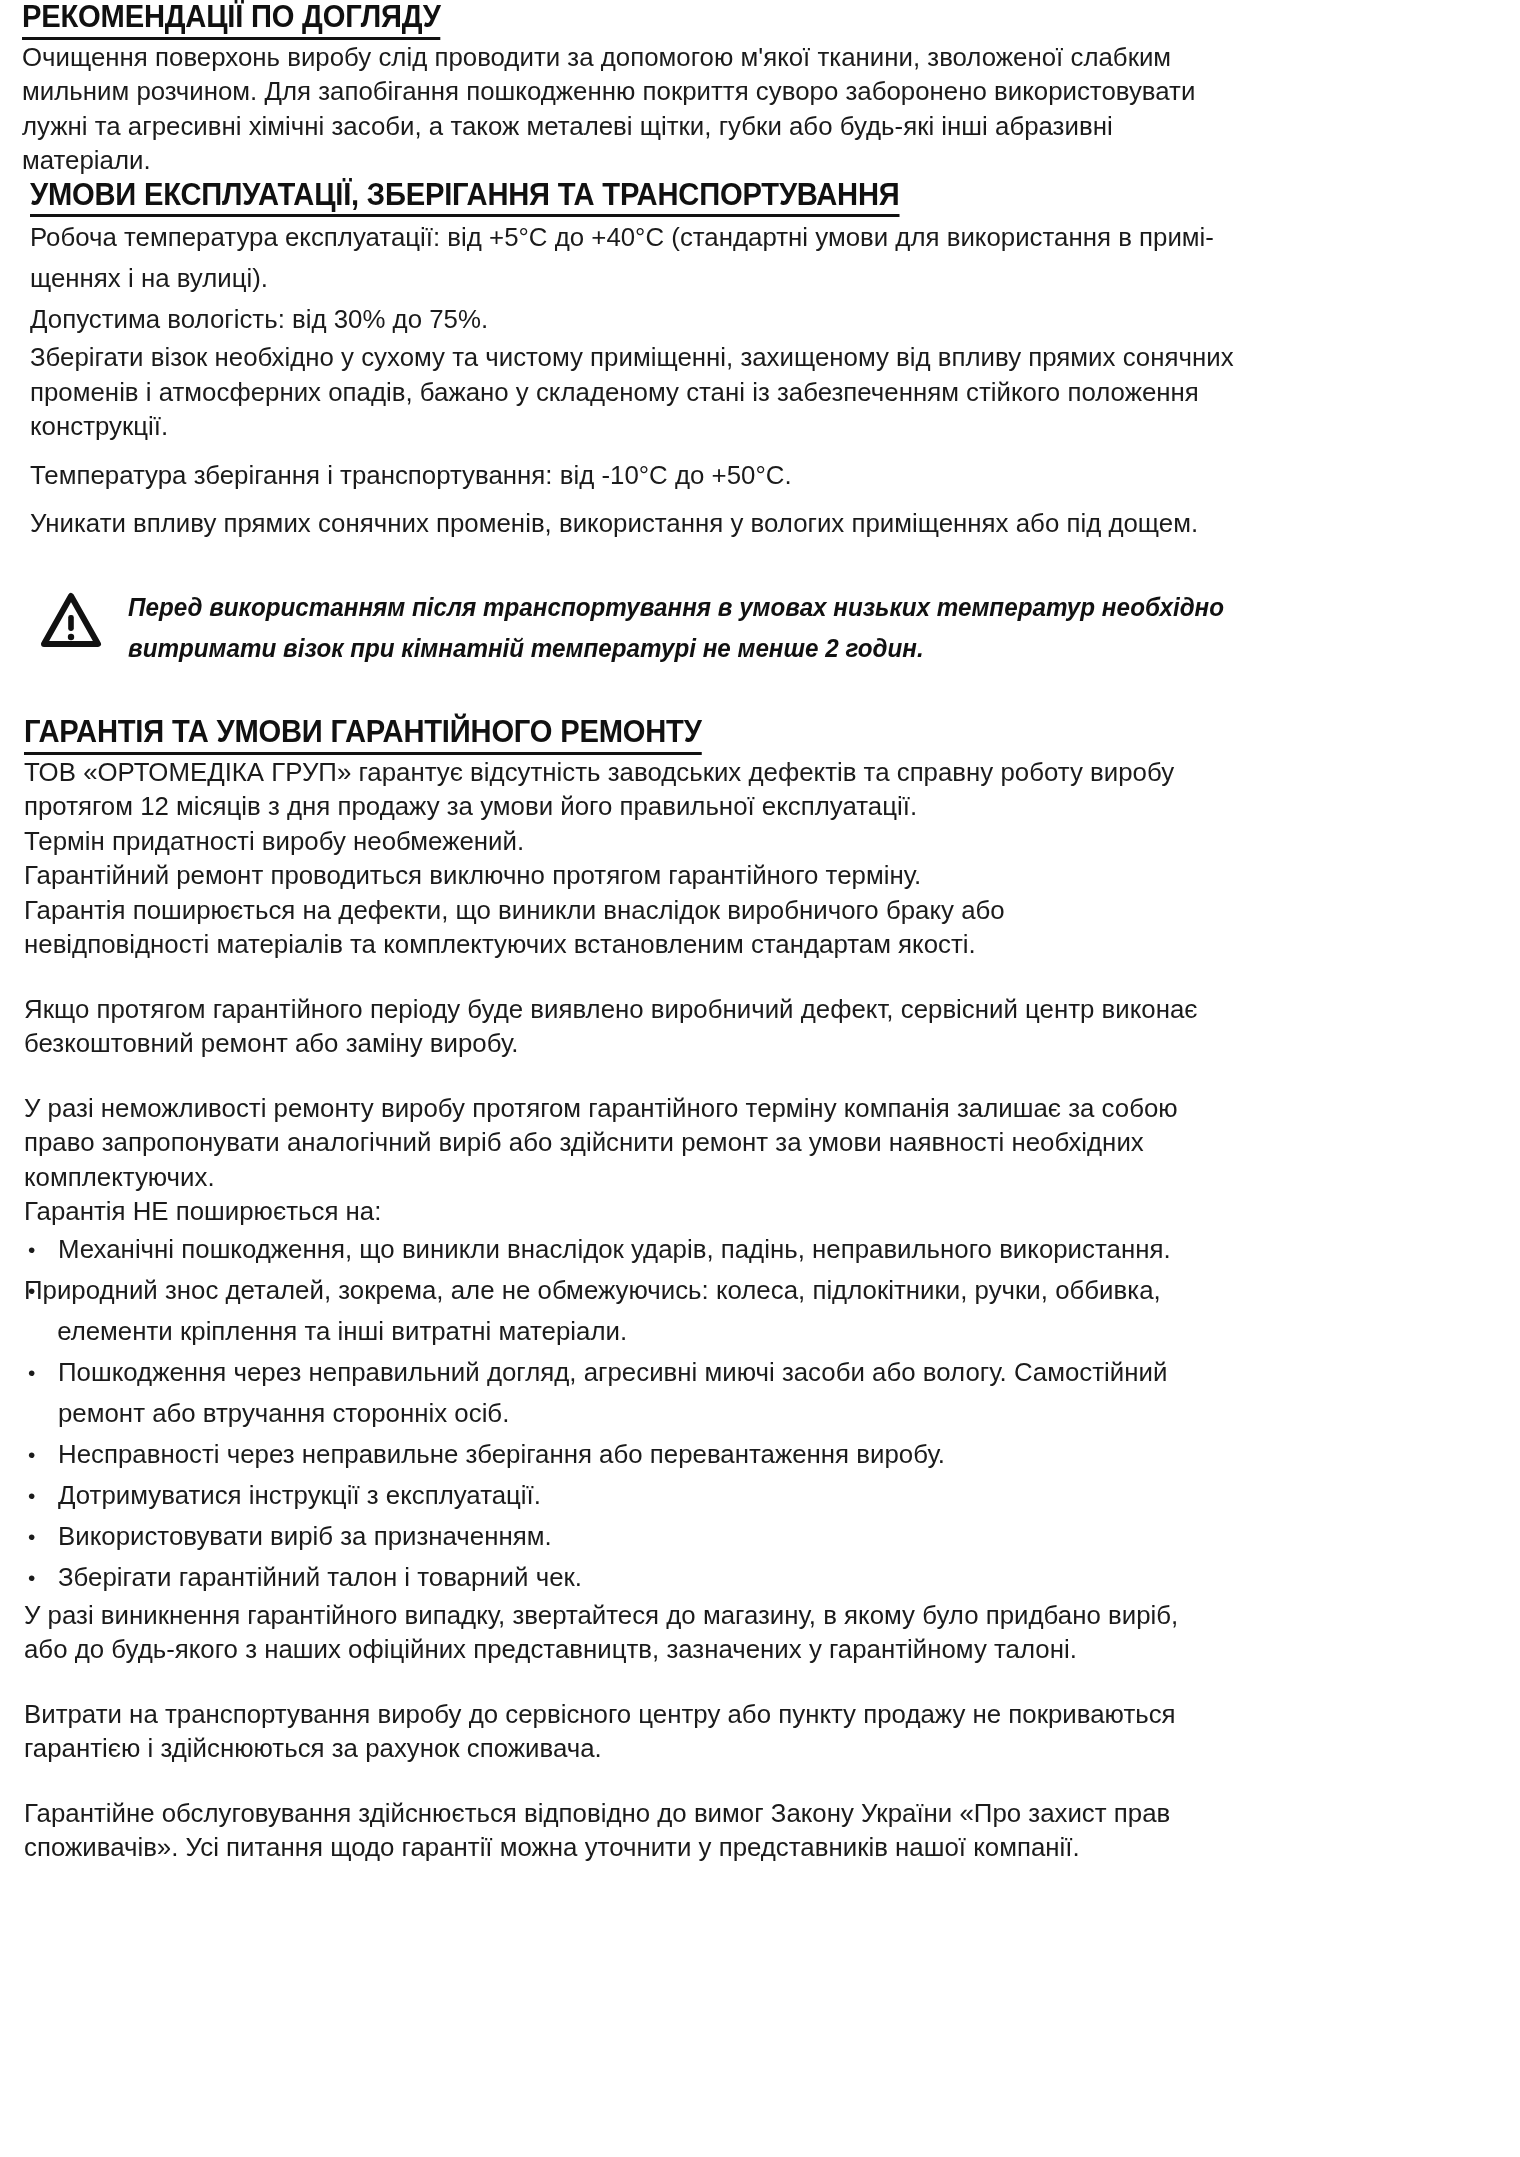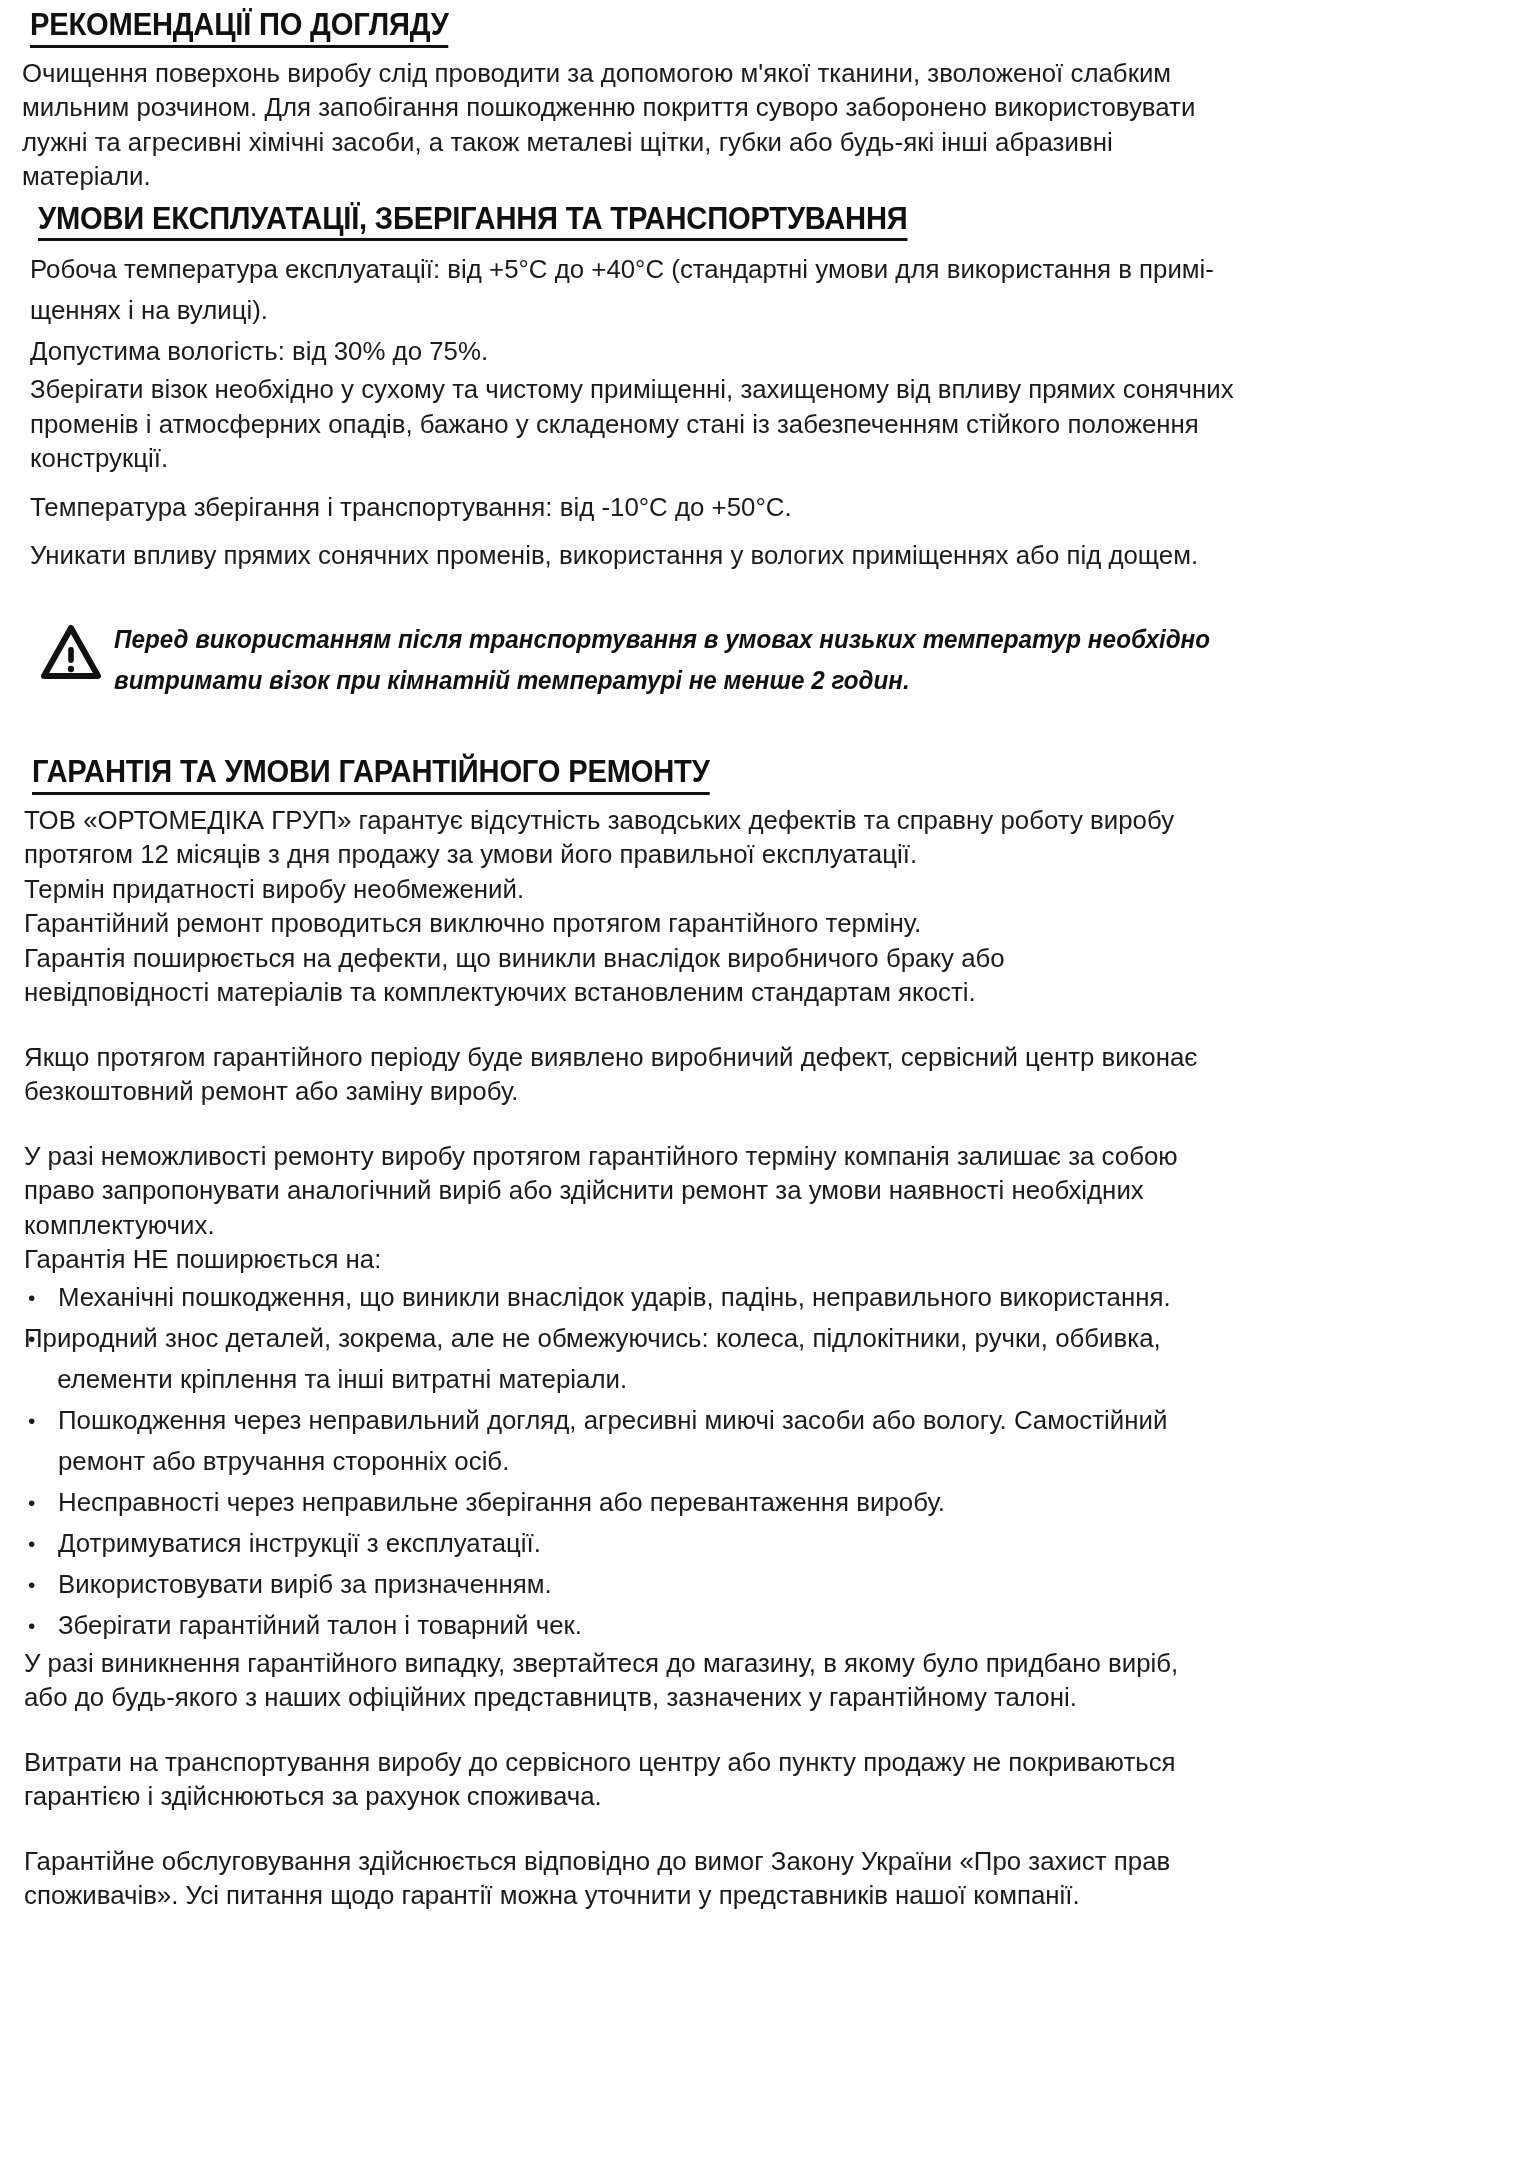--- a/index.html
+++ b/index.html
@@ -31,21 +31,21 @@
     line-height: 1.12;
     letter-spacing: -0.2px;
     color: #111111;
     display: inline-block;
     border-bottom: 3px solid #111111;
     padding-bottom: 2px;
     transform: scaleX(0.94);
     transform-origin: left center;
     white-space: nowrap;
   }
-  .heading-wrap { margin: 8px; padding: 0; text-decoration: underline; }
+  .heading-wrap { margin: 0; padding: 0; text-decoration: underline; }
 
   
   .para {
     font-size: 26.5px;
     line-height: 34.5px;
     color: #1b1b1b;
     margin: 0;
     transform: scaleX(0.975);
     transform-origin: left top;
     white-space: pre-wrap;
@@ -54,21 +54,21 @@
 
   
   .block-a { margin-left: 22px; }    
   .block-b { margin-left: 30px; }    
   .block-c { margin-left: 24px; }    
 
   
   .warn {
     display: flex;
     align-items: flex-start;
-    gap: 12px;
+    gap: 26px;
     margin-left: 40px;
   }
   .warn-icon {
     flex: 0 0 auto;
     width: 62px;
     height: 58px;
     margin-top: 4px;
   }
   .warn-text {
     font-size: 25.5px;

